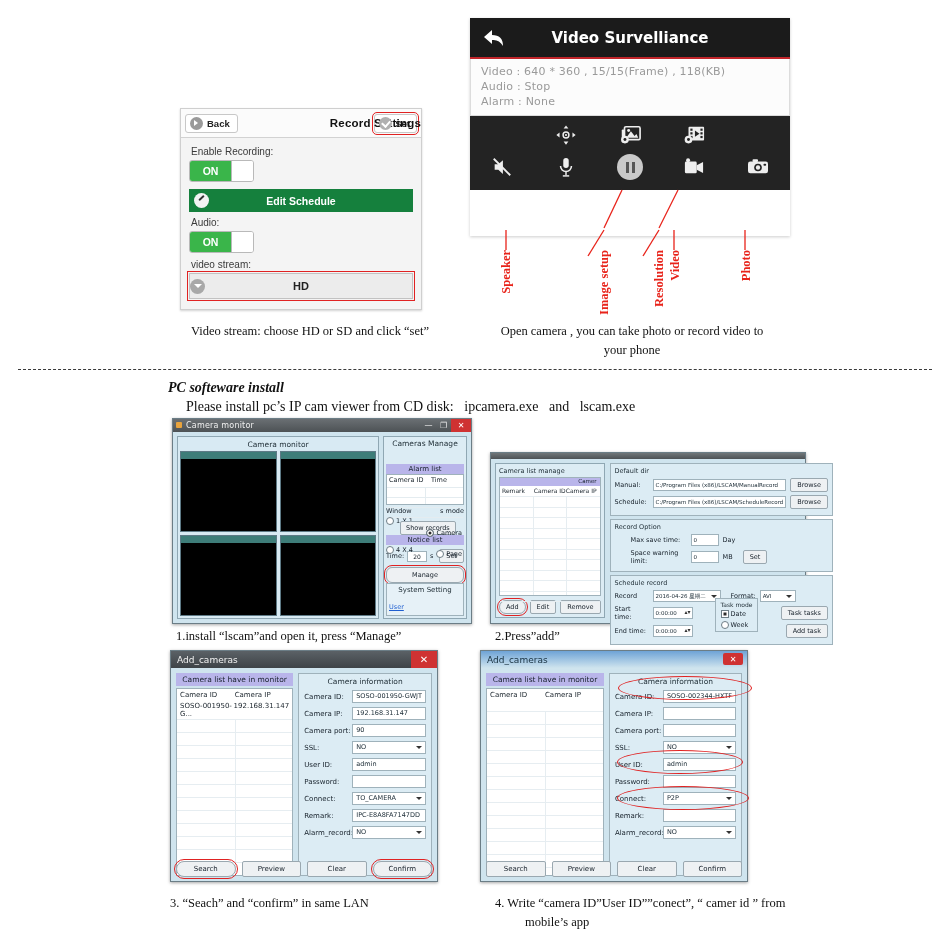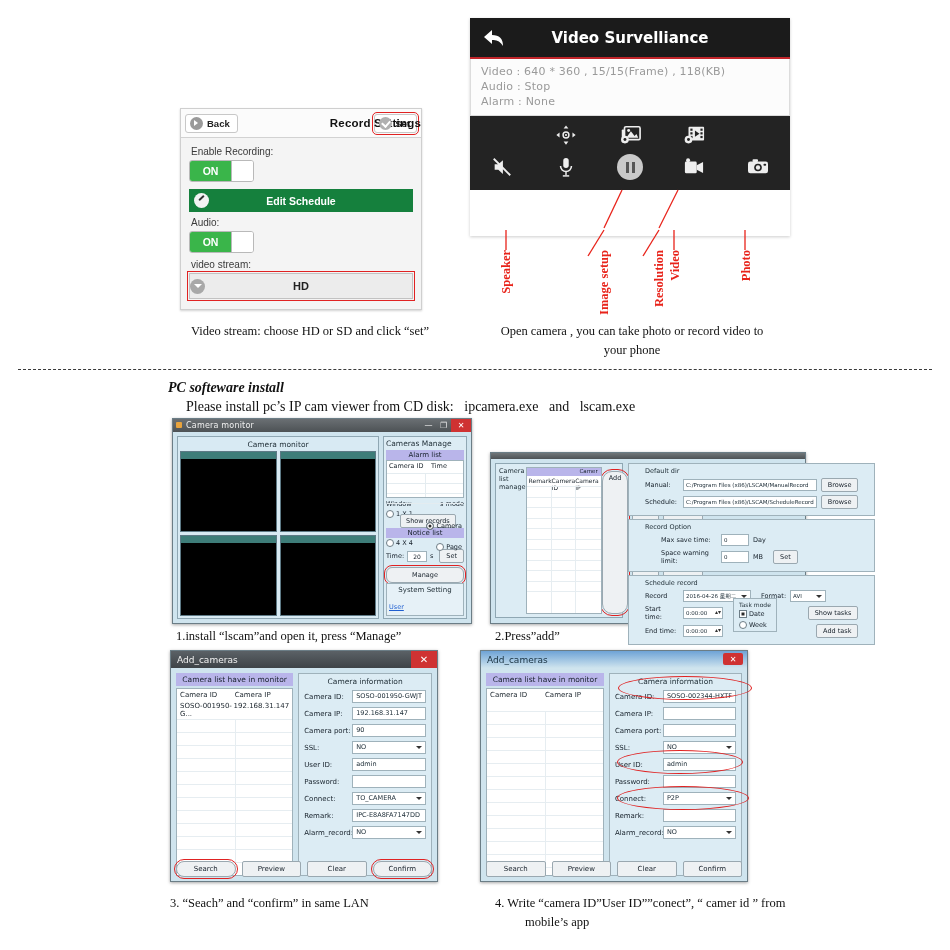--- a/index.html
+++ b/index.html
@@ -185,21 +185,21 @@
   .tb-close{background:#cf3232;width:20px;color:#fff;font-weight:bold;}
   .mon-body{display:flex;height:191px;padding:4px;box-sizing:border-box;gap:4px;}
   .mon-left{flex:1;border:1px solid #8fa7b3;background:#d8eaf3;padding:2px;box-sizing:border-box;
     display:flex;flex-direction:column;}
   .mon-left .cap2{text-align:center;font-size:7.5px;color:#23323a;margin:1px 0 2px 0;}
   .mon-grid{flex:1;display:grid;grid-template-columns:1fr 1fr;grid-template-rows:1fr 1fr;gap:3px;}
   .mon-cell{background:#000;border:1px solid #5e7a86;position:relative;}
   .mon-cell::before{content:"";position:absolute;left:0;right:0;top:0;height:7px;background:#3e7d79;}
   .mon-right{width:84px;border:1px solid #8fa7b3;background:#dcecf4;padding:2px;box-sizing:border-box;
     display:flex;flex-direction:column;}
-  .mr-title{text-align:left;font-size:7.5px;color:#23323a;margin-bottom:2px;}
+  .mr-title{text-align:center;font-size:7.5px;color:#23323a;margin-bottom:16px;}
   .bar-purple{background:#b9b5ea;text-align:center;font-size:7px;color:#17202b;padding:1px 0;}
   .alarm-table{background:#fff;border:1px solid #9fb2bb;height:52px;font-size:6.5px;position:relative;}
   .alarm-head{display:flex;padding:1px 2px;color:#19232b;}
   .alarm-head span:first-child{flex:1.4;}
   .alarm-head span:last-child{flex:1;}
   .alarm-rows{position:absolute;left:0;right:0;top:12px;bottom:0;}
   .alarm-rows i{display:block;height:9px;border-top:1px solid #e4ecf0;}
   .alarm-rows::after{content:"";position:absolute;left:50%;top:0;bottom:0;width:1px;background:#e4ecf0;}
   .win-mode{font-size:6.5px;color:#16202a;margin-top:2px;display:flex;justify-content:space-between;}
   .radios{font-size:6.5px;color:#16202a;}
@@ -218,34 +218,34 @@
   .sys-set{margin-top:auto;border:1px solid #9fb2bb;background:#e6f1f7;padding:2px;}
   .sys-set .h{text-align:center;font-size:7px;color:#23323a;}
   .link{color:#1f5fd0;text-decoration:underline;font-size:6.5px;}
 
   
   #win-list{left:490px;top:452px;width:314px;height:170px;
     background:#cfe4ee;border:1px solid #6b7d86;}
   .lm-top{height:6px;background:linear-gradient(180deg,#707679,#4d5255);}
   .lm-body{display:flex;height:163px;padding:4px;box-sizing:border-box;gap:5px;}
   .lm-left{width:128px;border:1px solid #8fa7b3;background:#dcecf4;padding:3px;box-sizing:border-box;
-    display:flex;}
+    display:flex;flex-direction:column;}
   .lm-legend{font-size:6.5px;color:#23323a;margin-bottom:2px;}
   .lm-tbl{flex:1;background:#fff;border:1px solid #9fb2bb;position:relative;font-size:6px;}
   .lm-tblhead{background:#b9b5ea;height:8px;text-align:right;font-size:5.5px;color:#17202b;padding-right:3px;}
   .lm-cols{display:flex;font-size:6px;color:#19232b;padding:1px 2px;}
   .lm-cols span{flex:1;}
   .lm-lines{position:absolute;left:0;right:0;top:18px;bottom:0;}
   .lm-lines i{display:block;height:9.5px;border-top:1px solid #e6edf1;}
   .lm-lines::after{content:"";position:absolute;left:33%;top:0;bottom:0;width:1px;background:#e6edf1;}
   .lm-lines::before{content:"";position:absolute;left:66%;top:0;bottom:0;width:1px;background:#e6edf1;z-index:1;}
   .lm-btns{display:flex;gap:4px;margin-top:4px;}
   .lm-btns .btn-s{flex:1;}
   .lm-right{flex:1;display:flex;flex-direction:column;gap:3px;}
-  .fset{border:1px solid #9fb2bb;background:#dcecf4;padding:3px 16px;position:relative;}
+  .fset{border:1px solid #9fb2bb;background:#dcecf4;padding:3px 4px;position:relative;}
   .fset>.lg{font-size:6.5px;color:#23323a;margin-bottom:3px;}
   .frow{display:flex;align-items:center;gap:4px;margin:3px 0;font-size:6.5px;color:#16202a;}
   .lbl{width:34px;flex:0 0 auto;}
   .tbox{background:#fff;border:1px solid #9fb2bb;height:10px;line-height:10px;font-size:5.5px;
     color:#20303a;padding:0 2px;overflow:hidden;white-space:nowrap;}
   .sel{background:#fff;border:1px solid #9fb2bb;height:10px;line-height:10px;font-size:5.5px;
     color:#20303a;padding:0 2px;position:relative;}
   .sel::after{content:"";position:absolute;right:3px;top:4px;border-top:3px solid #333;
     border-left:3px solid transparent;border-right:3px solid transparent;}
   .spin{background:#fff;border:1px solid #9fb2bb;height:10px;line-height:10px;font-size:5.5px;
@@ -614,21 +614,21 @@
         <div class="frow">
           <span class="lbl">Record</span>
           <span class="sel" style="width:62px">2016-04-26  星期二</span>
           <span style="margin-left:6px">Format:</span>
           <span class="sel" style="width:30px">AVI</span>
         </div>
         <div class="frow">
           <span class="lbl">Start time:</span>
           <span class="spin">0:00:00</span>
           <span style="flex:1"></span>
-          <span class="btn-s">Show tasks</span>
+          <span class="btn-s">Task tasks</span>
         </div>
         <div class="frow">
           <span class="lbl">End time:</span>
           <span class="spin">0:00:00</span>
           <span style="flex:1"></span>
           <span class="btn-s">Add task</span>
         </div>
         <div style="position:absolute;left:104px;top:22px;border:1px solid #9fb2bb;background:#dcecf4;padding:2px 5px;">
           <div style="font-size:6px;color:#23323a;">Task mode</div>
           <label class="radios" style="display:flex;align-items:center;gap:2px;margin-top:2px;">

